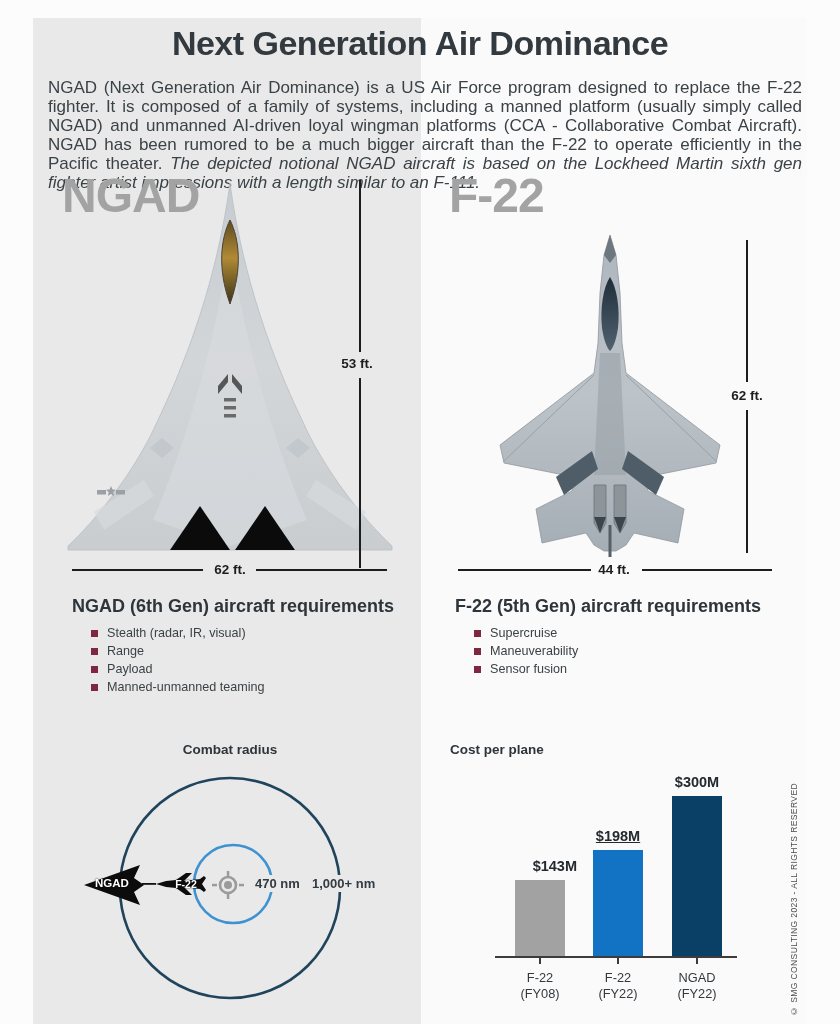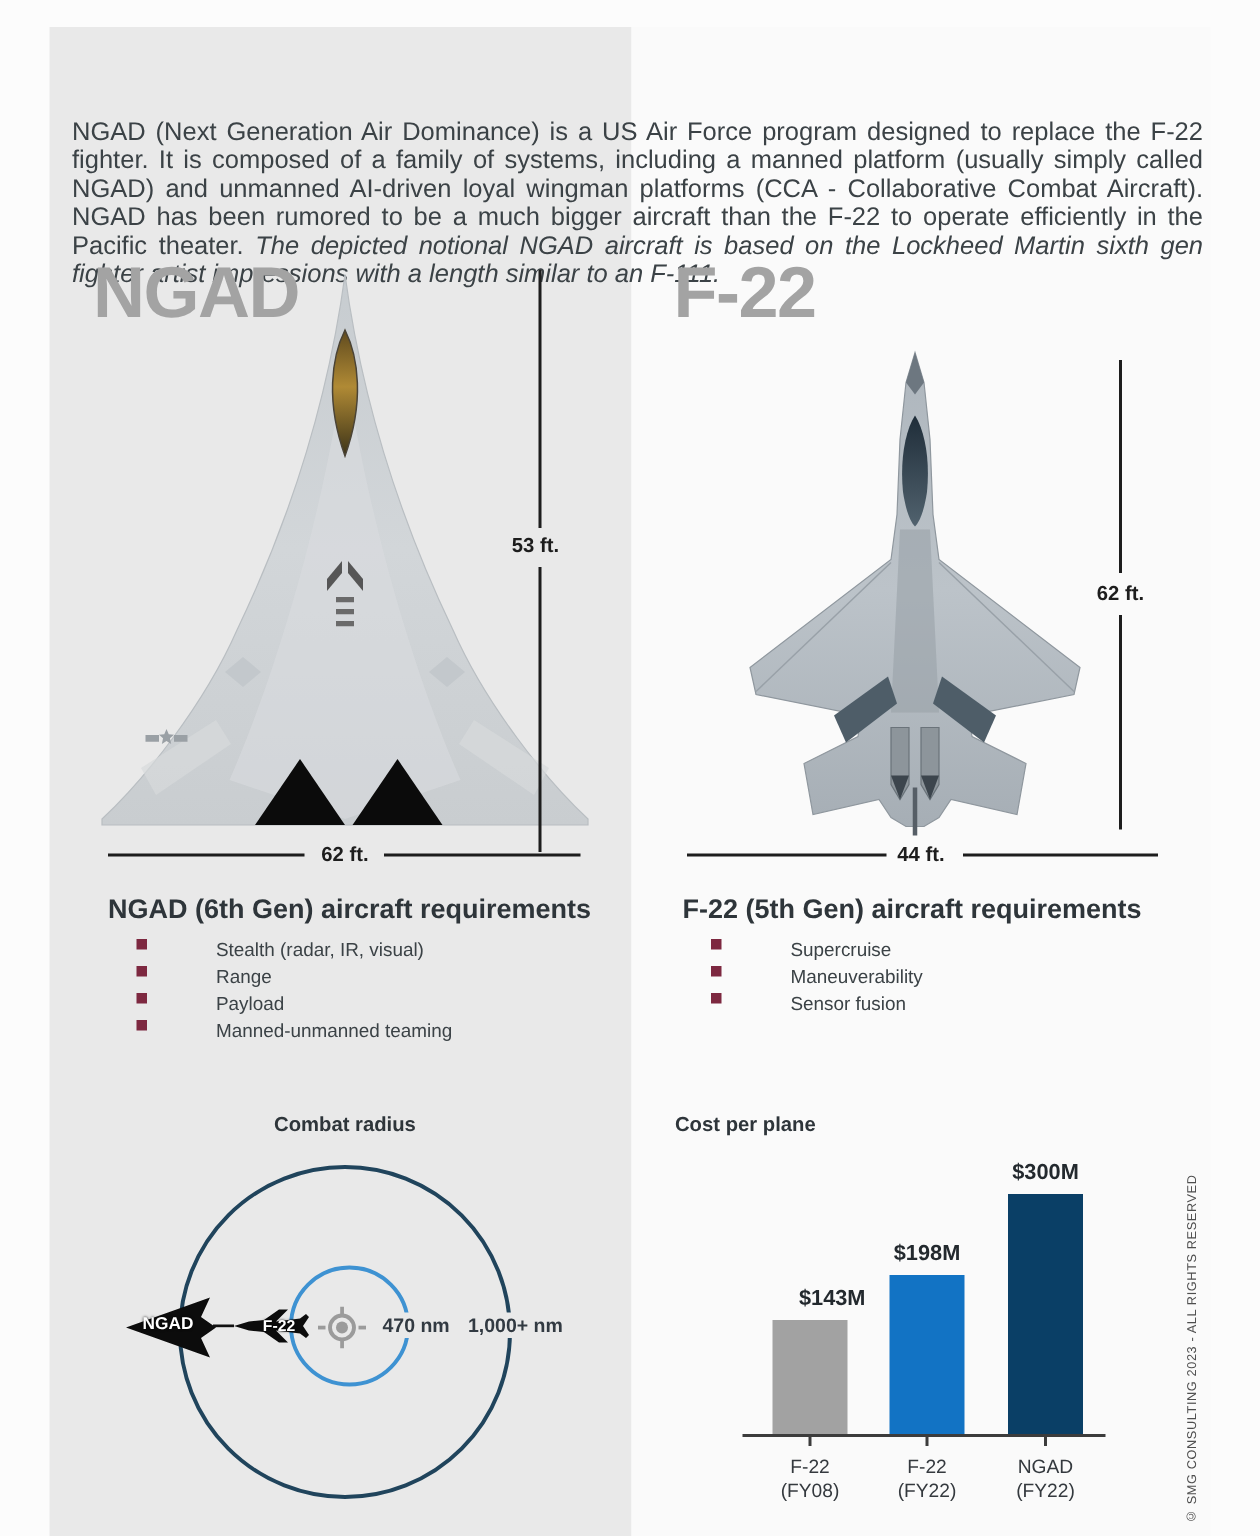--- a/index.html
+++ b/index.html
@@ -16,21 +16,21 @@
 
   .watermark{position:absolute;font-size:48px;font-weight:bold;letter-spacing:-1px;color:#a3a3a3;}
   .wm-ngad{left:62px;top:168px;}
   .wm-f22{left:449px;top:168px;}
 
   .dim-seg{position:absolute;background:#1d1d1d;}
   .dim-label{position:absolute;font-size:13.5px;font-weight:bold;color:#1d1d1d;text-align:center;}
 
   .req-block{position:absolute;width:330px;}
   .req-title{font-size:18px;font-weight:bold;color:#2e353a;margin-bottom:9px;}
-  .req-item{display:flex;margin-bottom:4px;gap:37px;}
+  .req-item{display:flex;align-items:center;margin-bottom:4px;}
   .bullet{width:7px;height:7px;background:#7d2840;margin-left:19px;margin-right:9px;flex:0 0 auto;}
   .req-text{font-size:12.6px;color:#3b4246;}
 
   .cr-wrap{position:absolute;left:70px;top:733px;width:320px;height:291px;}
   .cr-title{position:absolute;left:0;top:9px;width:320px;text-align:center;
       font-size:13.5px;font-weight:bold;color:#2e353a;}
   .cr-label{position:absolute;font-size:13px;font-weight:bold;color:#323a42;
       background:#e9e9e9;padding:1px 3px;white-space:nowrap;}
   .cr-marker-label{position:absolute;font-weight:bold;color:#ffffff;text-align:center;
       text-shadow:0 0 2px #000;}
@@ -51,20 +51,21 @@
       writing-mode:vertical-rl;transform:rotate(180deg);
       font-size:8.5px;letter-spacing:0.4px;color:#4e4e4e;white-space:nowrap;}
 </style>
 </head>
 <body>
 
 <div class="page">
   <div class="gray-band"></div>
   <div class="white-band"></div>
 
+  <div class="main-title">Next Generation Air Dominance</div>
   <div class="intro"><span>NGAD (Next Generation Air Dominance) is a US Air Force program designed to replace the F-22 fighter. It is composed of a family of systems, including a manned platform (usually simply called NGAD) and unmanned AI-driven loyal wingman platforms (CCA - Collaborative Combat Aircraft). NGAD has been rumored to be a much bigger aircraft than the F-22 to operate efficiently in the Pacific theater. </span><i>The depicted notional NGAD aircraft is based on the Lockheed Martin sixth gen fighter artist impressions with a length similar to an F-111.</i></div>
 
   <div class="watermark wm-ngad">NGAD</div>
 
   <svg style="position:absolute;left:58px;top:180px;" width="344" height="382" viewBox="0 0 344 382">
     <defs>
       <linearGradient id="ngadGrad" x1="0" y1="0" x2="0" y2="1">
         <stop offset="0" stop-color="#c7ccd0"></stop>
           <stop offset="0.5" stop-color="#d2d6d9"></stop>
           <stop offset="1" stop-color="#c9cdd0"></stop>
@@ -209,21 +210,21 @@
     <div class="axis"></div>
     <div class="tick" style="left:89px;"></div>
     <div class="tick" style="left:167px;"></div>
     <div class="tick" style="left:246px;"></div>
 
     <div class="bar-group" style="left:65px;">
       <div class="bar-value" style="bottom: 82px; text-align: right;">$143M</div>
       <div class="bar" style="height: 76px; background: rgb(162, 162, 162);"></div>
     </div>
     <div class="bar-group" style="left:143px;">
-      <div class="bar-value" style="bottom: 112px;">$198M</div>
+      <div class="bar-value" style="bottom: 112px; text-decoration: underline;">$198M</div>
       <div class="bar" style="height: 106px; background: rgb(18, 115, 196);"></div>
     </div>
     <div class="bar-group" style="left:222px;">
       <div class="bar-value" style="bottom: 166px;">$300M</div>
       <div class="bar" style="height: 160px; background: rgb(10, 63, 102);"></div>
     </div>
 
     <div class="cat" style="left:45px;">
       <div>F-22</div>
       <div>(FY08)</div>

